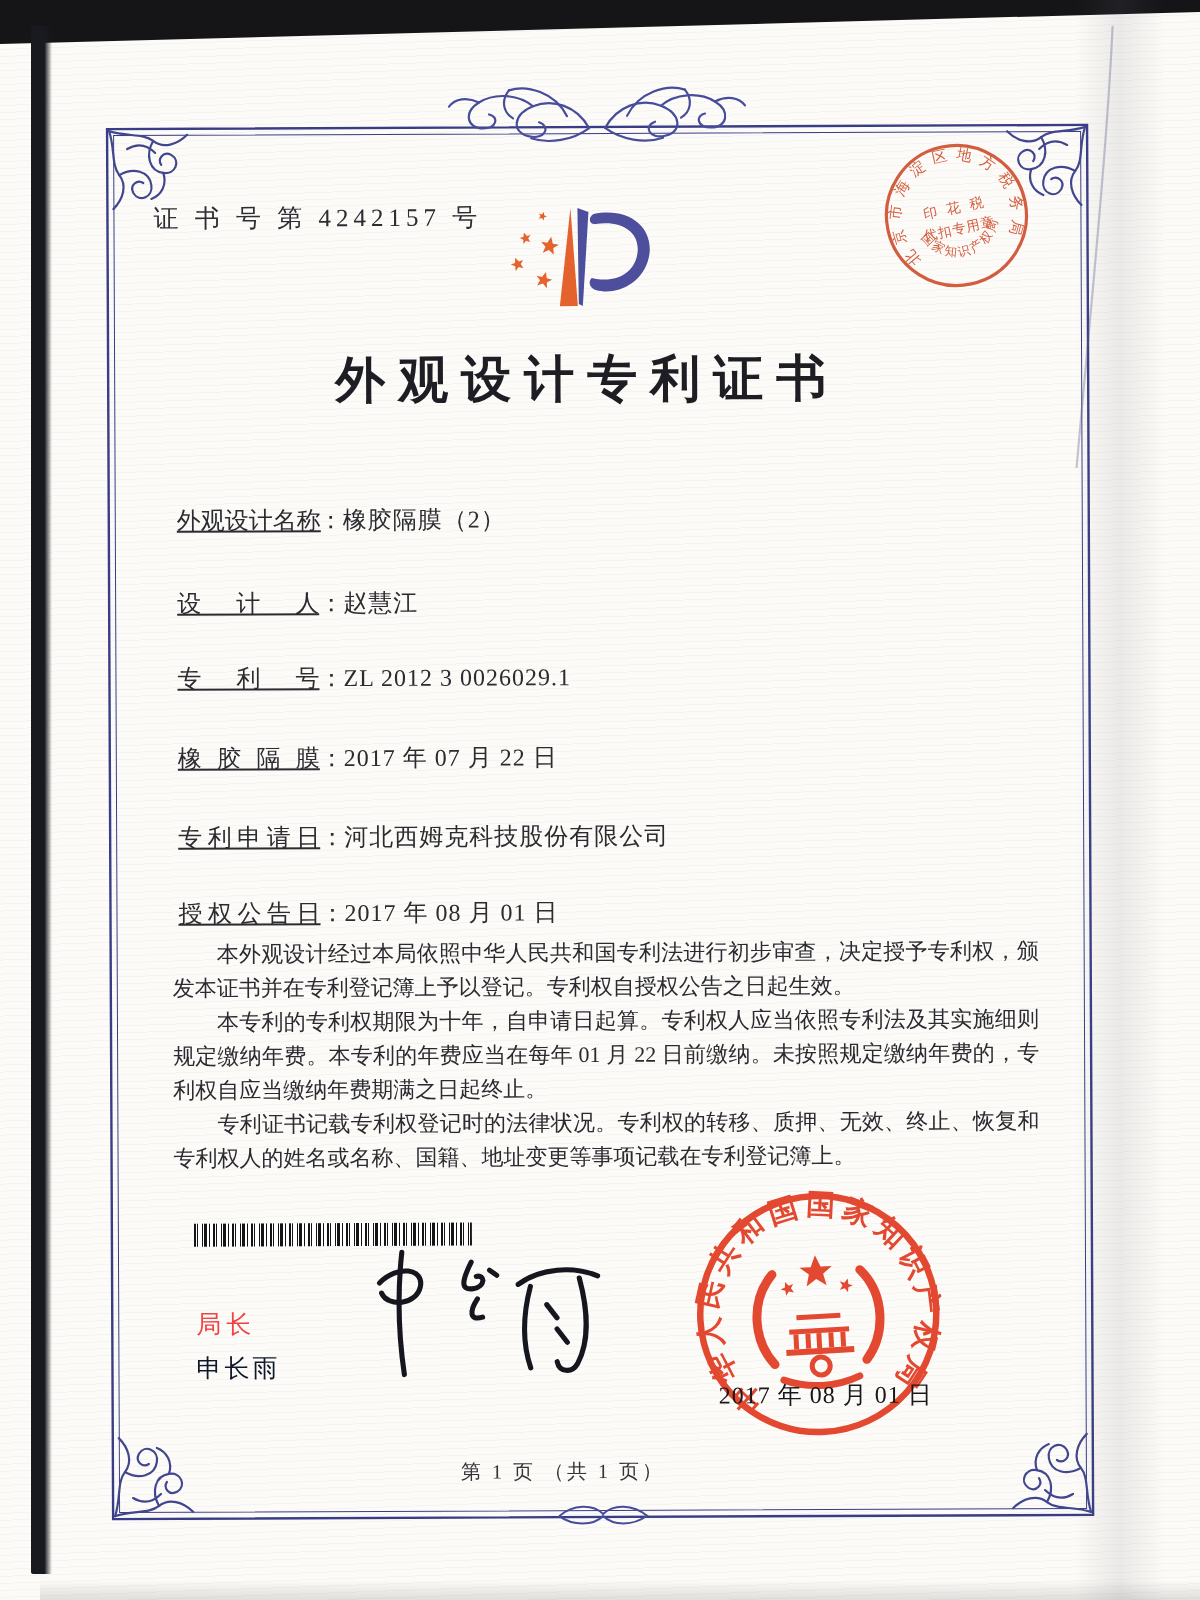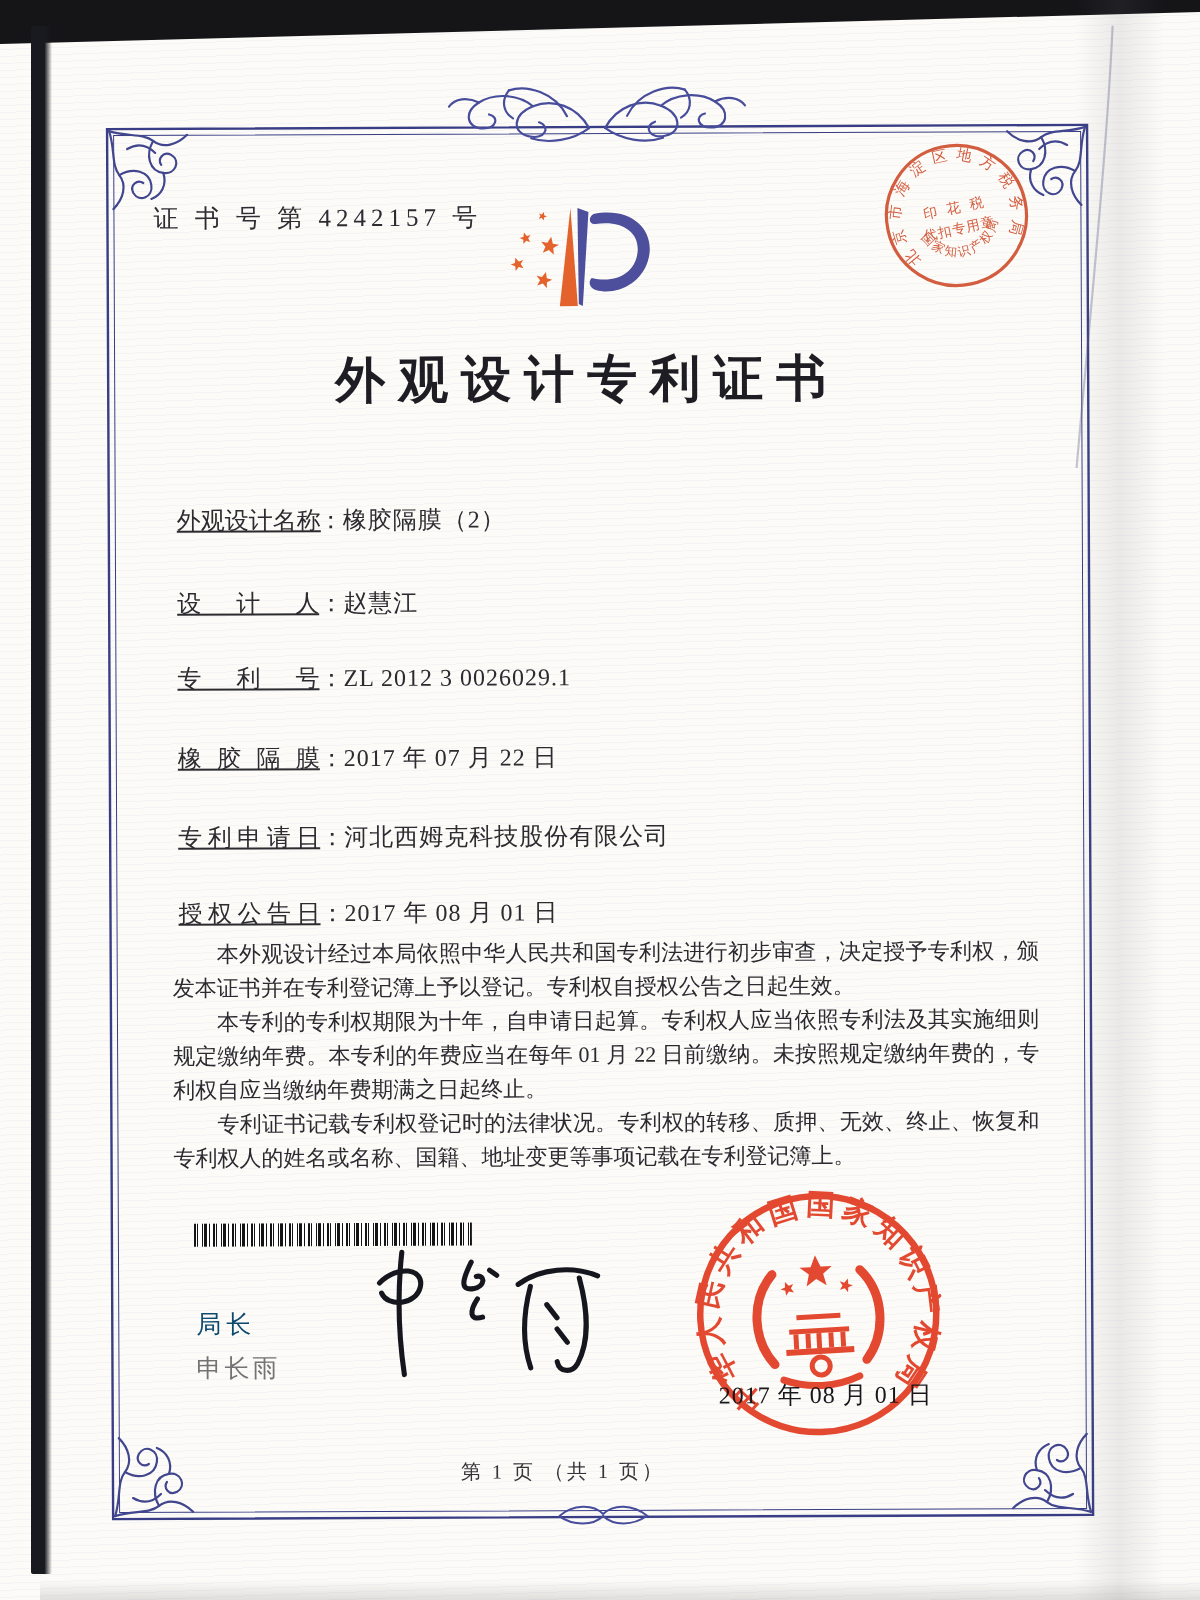--- a/index.html
+++ b/index.html
@@ -57,22 +57,22 @@
   }
   .body-text p{margin:0;text-indent:2em;}
 
   .barcode{
     position:absolute;left:192px;top:1222px;width:278px;height:23px;
     background:repeating-linear-gradient(90deg,
       #141414 0 2px,#fff 2px 3px,#141414 3px 4px,#fff 4px 8px,
       #141414 8px 9px,#fff 9px 10px,#141414 10px 13px,#fff 13px 15px,
       #141414 15px 16px,#fff 16px 19px);
   }
-  .sig-title{position:absolute;left:194px;top:1306px;font-size:25px;letter-spacing:5px;color:#0c4a6e;}
-  .sig-name{position:absolute;left:194px;top:1350px;font-size:25px;letter-spacing:3px;color:#737373;}
+  .sig-title{position:absolute;left:194px;top:1306px;font-size:25px;letter-spacing:5px;color:#ef4444;}
+  .sig-name{position:absolute;left:194px;top:1350px;font-size:25px;letter-spacing:3px;color:#0f172a;}
   .sig-svg{left:355px;top:1240px;}
   .seal-svg{left:692px;top:1191px;transform:rotate(-3deg);opacity:.93;}
   .seal-date{position:absolute;left:716px;top:1380px;font-size:24px;letter-spacing:1px;color:#17171c;z-index:5;}
   .footer{position:absolute;left:180px;top:1458px;width:760px;text-align:center;font-size:20px;letter-spacing:3px;color:#333338;}
 </style>
 </head>
 <body>
 
 <div class="paper-texture"></div>
 

